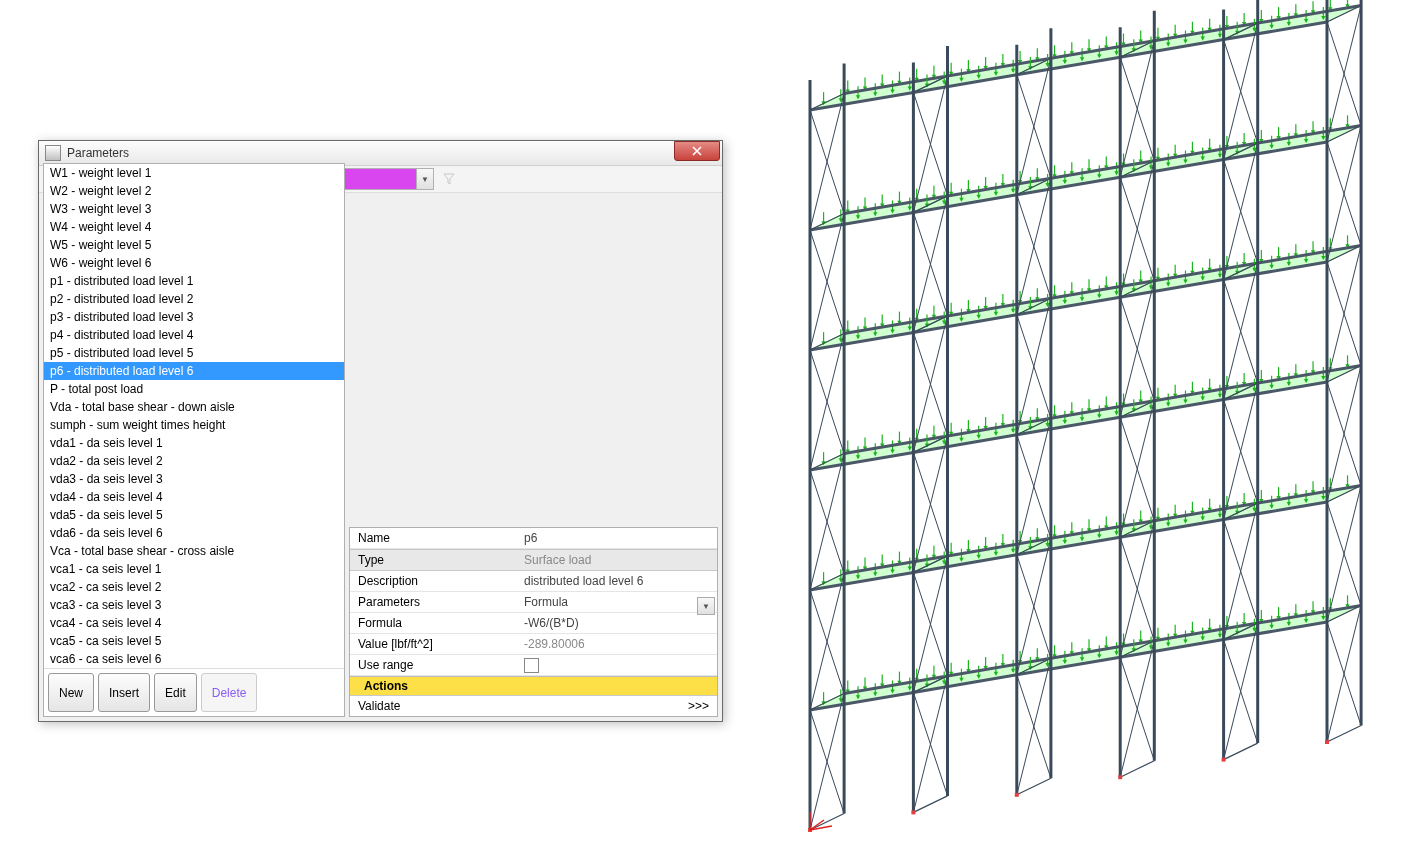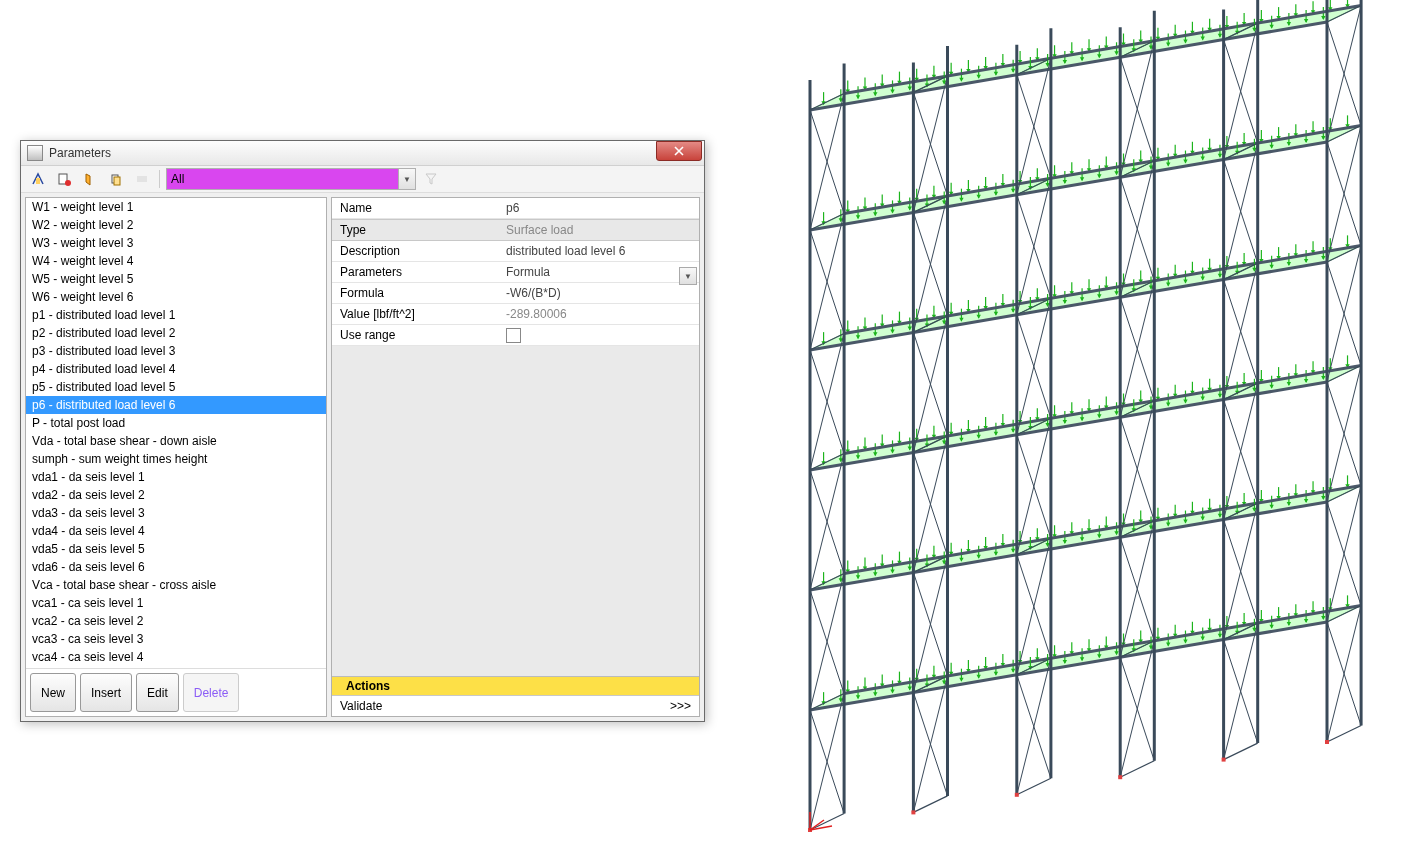--- a/index.html
+++ b/index.html
@@ -8,21 +8,21 @@
     font-size: 12px;
     background: #fff;
     color: #000;
     width: 1405px;
     height: 849px;
     position: relative;
     overflow: hidden;
   }
   .dialog {
     position: absolute;
-    left: 20px;
+    left: 38px;
     top: 140px;
     width: 683px;
     background: #f0f0f0;
     border: 1px solid #6a6a6a;
     box-shadow: 2px 2px 10px rgba(0,0,0,0.25);
   }
   .titlebar {
     height: 24px;
     background: linear-gradient(#fdfdfd, #e8e8e8);
     border-bottom: 1px solid #d0d0d0;
@@ -82,20 +82,21 @@
     background: linear-gradient(#f8f8f8,#e0e0e0);
     display: flex; align-items: center; justify-content: center;
     font-size: 8px; color:#555;
   }
 
   .body {
     display: flex;
     height: 520px;
     padding: 4px;
     gap: 4px;
+    align-items: flex-end;
   }
   .list-panel {
     width: 300px;
     border: 1px solid #b0b0b0;
     background: #fff;
     position: relative;
     display: flex;
     flex-direction: column;
   }
   .list-scroll {

